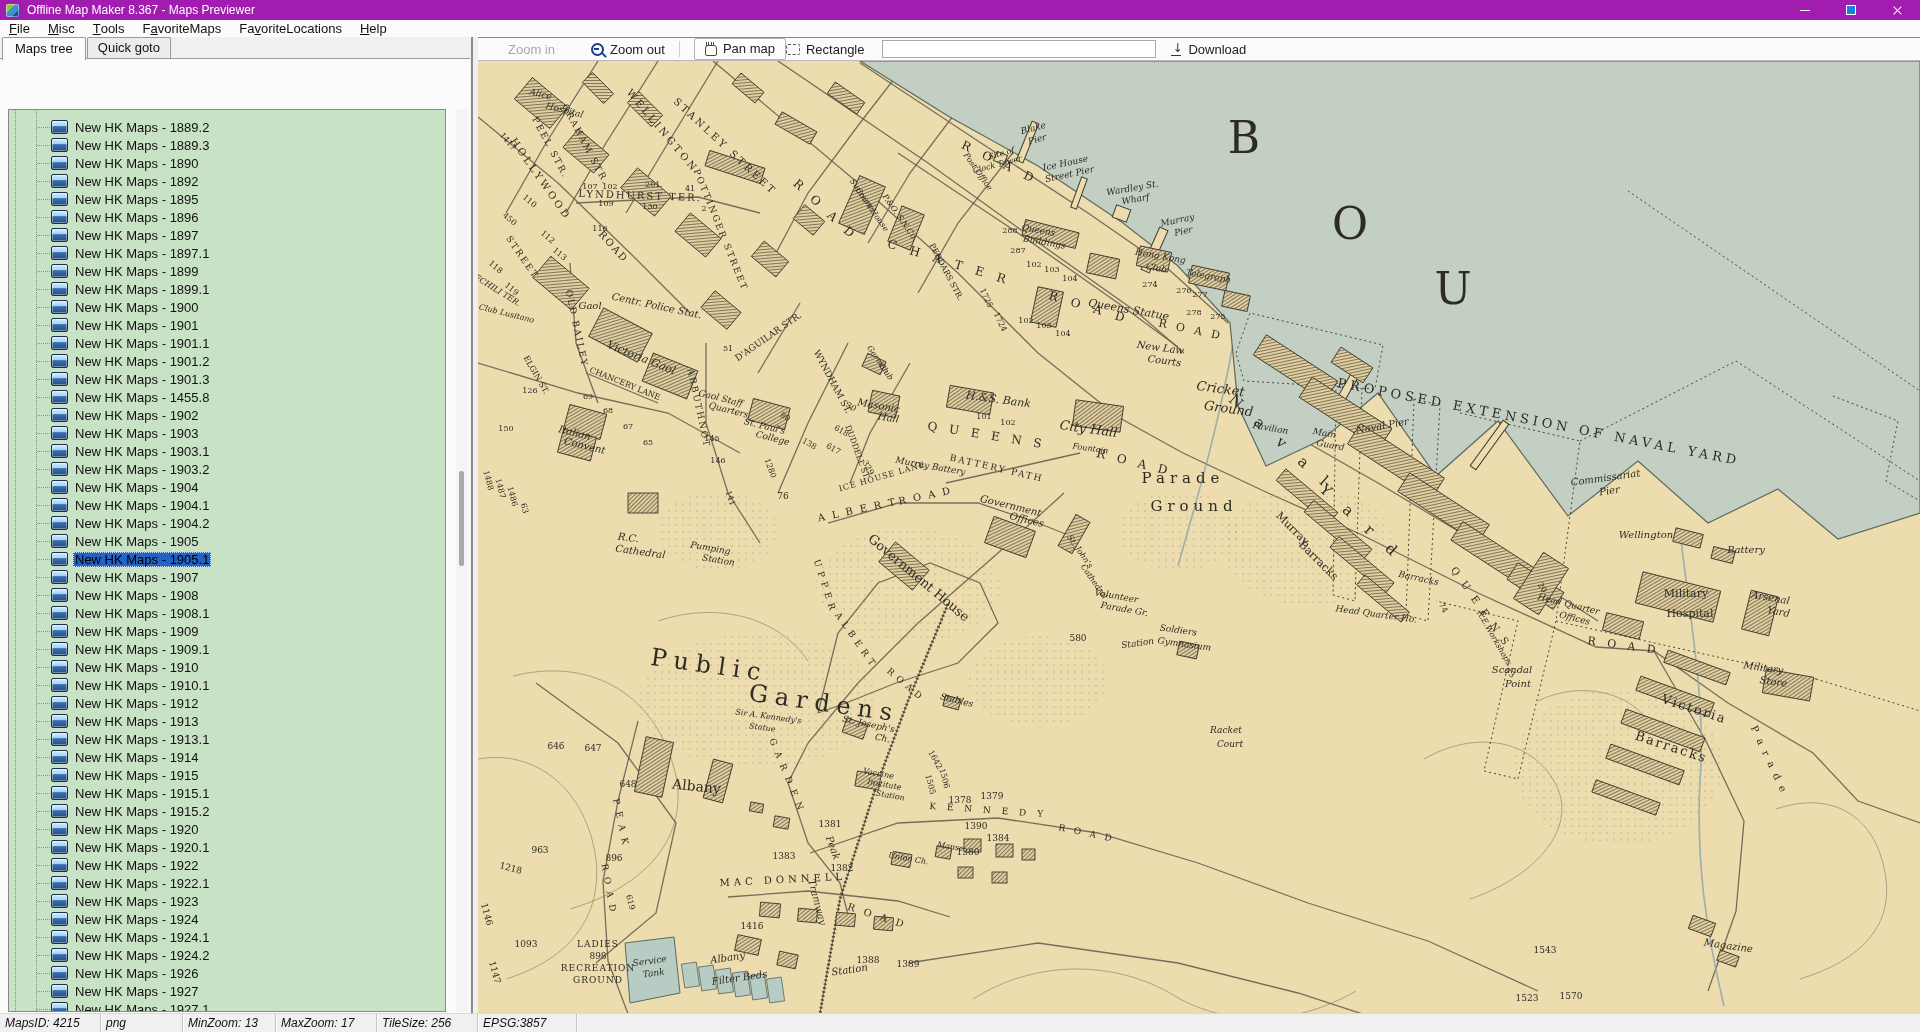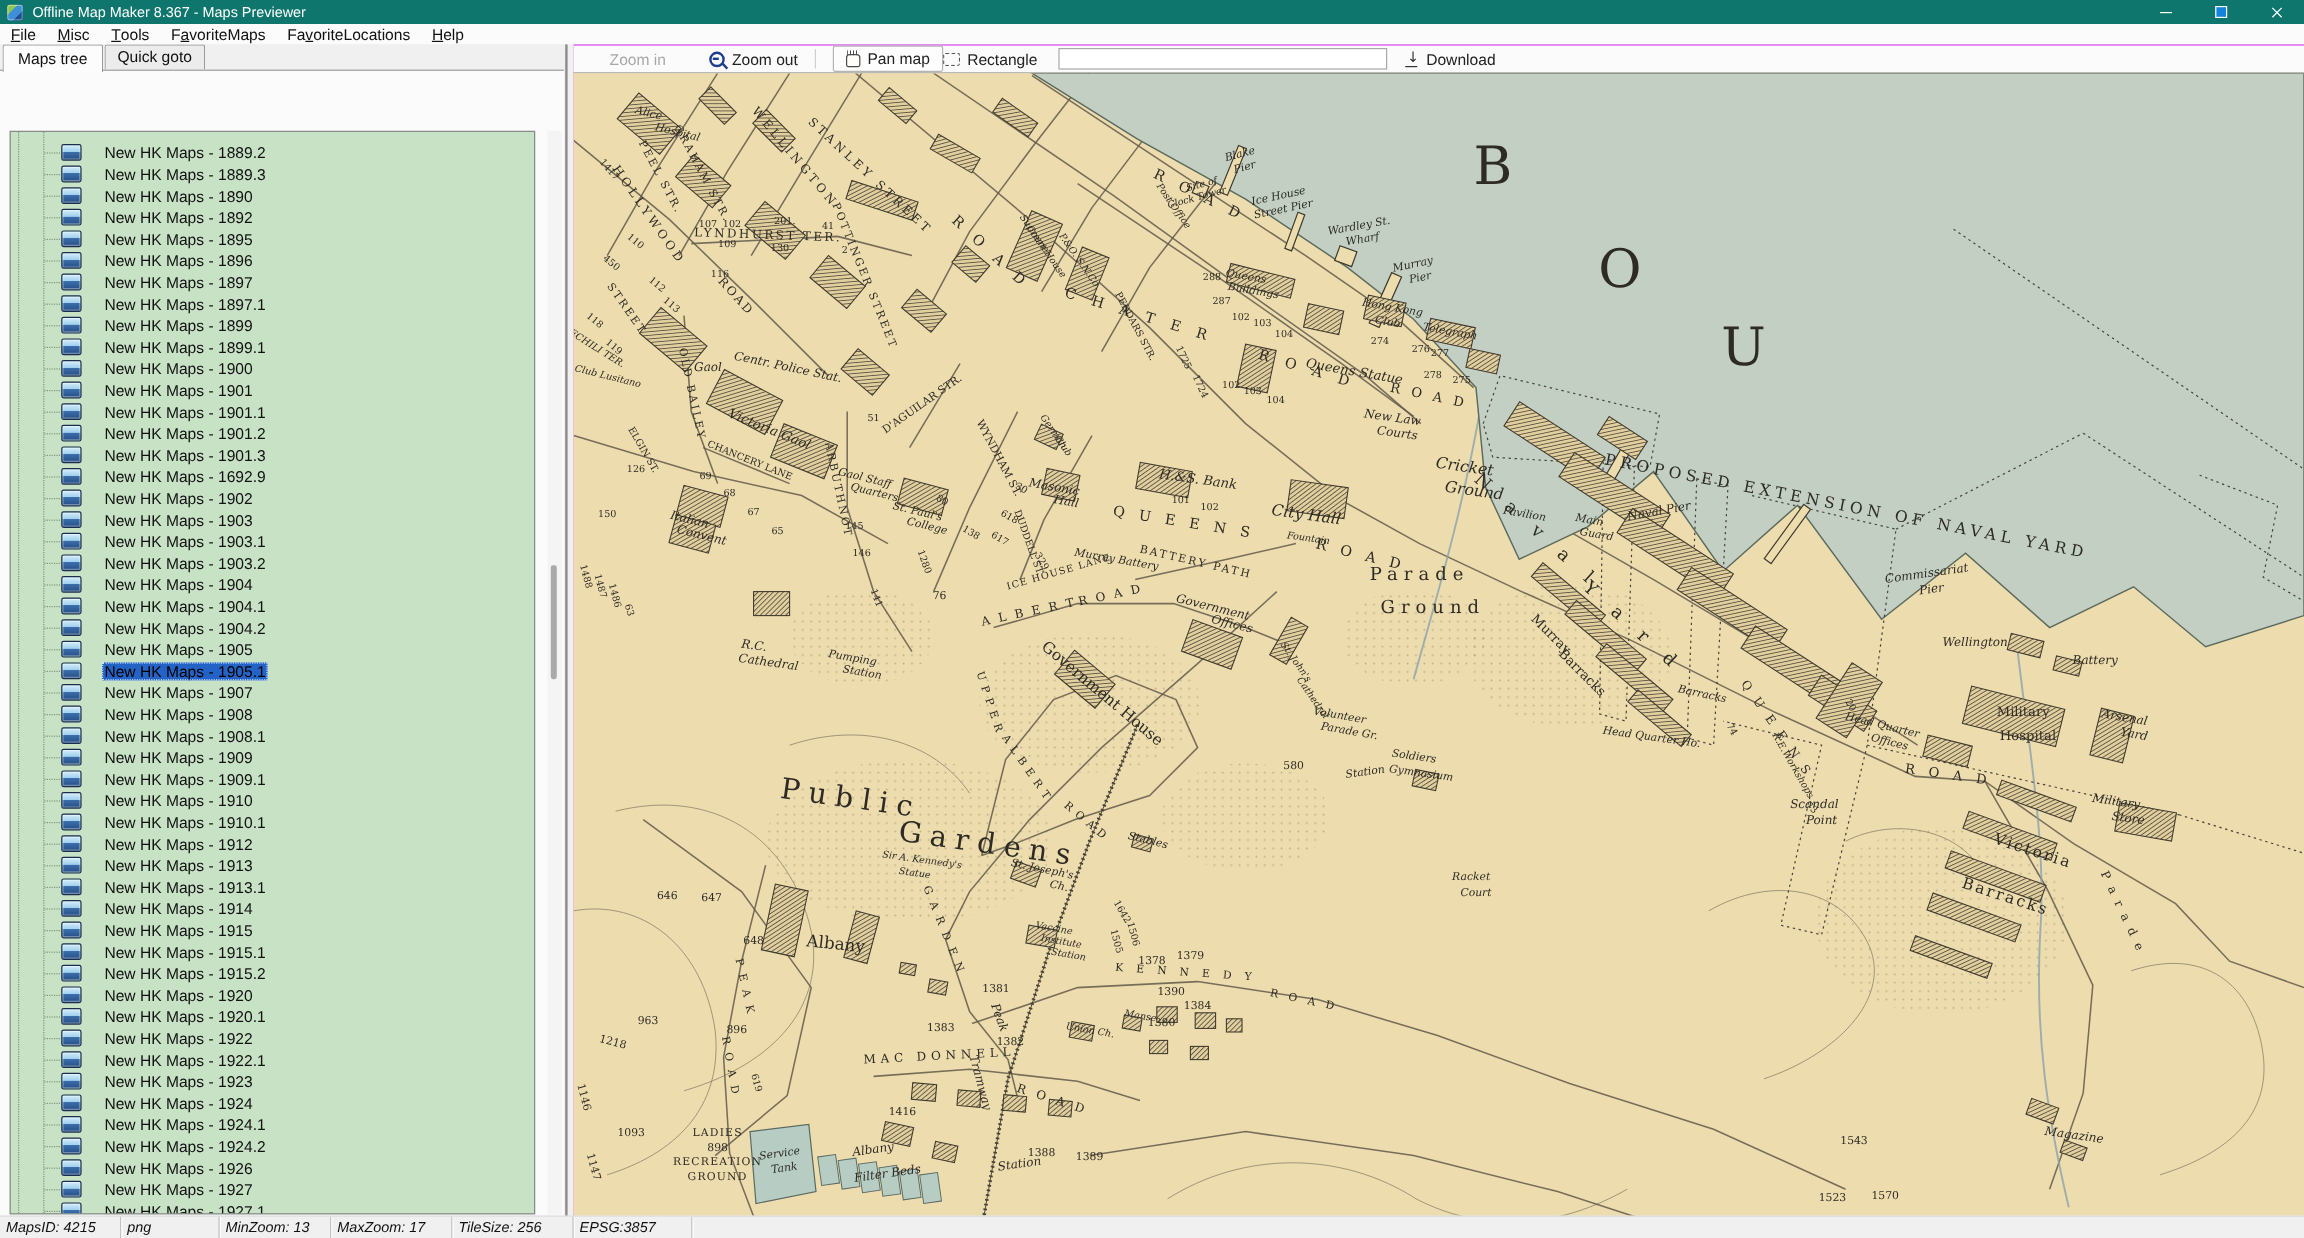--- a/index.html
+++ b/index.html
@@ -1,19 +1,19 @@
 <!DOCTYPE html>
 <html><head>
 <meta charset="utf-8">
 <style>
   html,body{margin:0;padding:0;background:#444;}
   #window{position:relative;width:1920px;height:1032px;background:#f0f0f0;overflow:hidden;
           font-family:"Liberation Sans",sans-serif;font-size:13px;color:#111;}
   
-  .titlebar{position:absolute;left:0;top:0;right:0;height:20px;background:#0f766e;display:flex;align-items:center;}
+  .titlebar{position:absolute;left:0;top:0;right:0;height:20px;background:#a21caf;display:flex;align-items:center;}
   .appicon{width:13px;height:13px;margin:0 8px 0 6px;border-radius:2px;flex:none;
            background:linear-gradient(135deg,#8cc653 0 35%,#3f8fd6 35% 70%,#1c4f93 70%);box-shadow:inset 0 0 0 1px rgba(255,255,255,.4);}
   .title-text{color:#fff;font-size:12px;}
   .win-controls{margin-left:auto;display:flex;height:100%;}
   .win-btn{width:46px;height:100%;display:flex;align-items:center;justify-content:center;position:relative;}
   .ic-min{width:10px;height:1px;background:#fff;}
   .ic-restore{width:8px;height:8px;border:1px solid #fff;position:relative;background:#1583d9;}
   .ic-restore::before{content:'';position:absolute;left:2px;top:-3px;width:8px;height:8px;border:1px solid #fff;z-index:-1;}
   .ic-close{width:11px;height:11px;position:relative;}
   .ic-close::before,.ic-close::after{content:'';position:absolute;left:5px;top:0;width:1px;height:11px;background:#fff;}
@@ -35,21 +35,21 @@
   .combo-btn{width:17px;height:100%;border-left:1px solid #9a9a9a;background:#e9e9e9;display:flex;align-items:center;justify-content:center;}
   .combo-btn::after{content:'';border:4px solid transparent;border-top:5px solid #333;margin-top:5px;}
   .search-input{position:absolute;left:186px;top:0;width:222px;height:24px;border:1px solid #8a8a8a;box-sizing:border-box;padding:0 4px;font-size:13px;background:#fff;}
   .search-btn{position:absolute;right:2px;top:0;width:33px;height:25px;border:1px solid #9a9a9a;background:#f3f3f3;display:flex;align-items:center;justify-content:center;}
   .mag{position:relative;width:9px;height:9px;border:2px solid #3a6fb5;border-radius:50%;background:#cfe3f7;}
   .mag::after{content:'';position:absolute;width:6px;height:2px;background:#3a6fb5;transform:rotate(45deg);right:-5px;bottom:-2px;}
   
   .tree{position:absolute;left:8px;top:50px;width:438px;bottom:2px;border:1px solid #8a8a8a;background:#c8e2c6;overflow:hidden;box-sizing:border-box;}
   .guide{position:absolute;top:0;bottom:0;border-left:1px dotted #7f957f;}
   .tree-rows{position:absolute;left:0;top:8px;right:0;}
-  .trow{height:18px;display:flex;align-items:center;padding-left:42px;position:relative;font-size:13px;white-space:nowrap;gap:12px;}
+  .trow{height:18px;display:flex;align-items:center;padding-left:42px;position:relative;font-size:13px;white-space:nowrap;}
   .trow::before{content:'';position:absolute;left:28px;top:9px;width:13px;border-top:1px dotted #7f957f;}
   .ticon{width:15px;height:12px;border:1px solid #1b2e4f;border-radius:2px;flex:none;margin-right:5px;
          background:linear-gradient(180deg,#d3ecfb 0%,#9fd0ef 45%,#3c6fae 46%,#274f86 100%);box-shadow:inset 0 0 0 1px rgba(255,255,255,.35);}
   .tlbl{padding:0 2px;line-height:15px;}
   .tlbl.sel{background:#2363c6;color:#000000;outline:1px dotted #cfe0ff;outline-offset:-1px;}
   .vscroll{position:absolute;right:2px;top:50px;width:12px;bottom:2px;background:#f4f4f4;}
   .vthumb{position:absolute;left:3px;width:5px;background:#a9a9a9;border-radius:2px;}
   .splitter{position:absolute;left:470px;top:0;width:8px;bottom:0;background:#f0f0f0;}
   .splitter::before{content:'';position:absolute;left:1px;top:0;bottom:0;width:2px;background:#8c8c8c;}
   
@@ -176,21 +176,21 @@
               <div class="trow">
                 <span class="ticon"></span>
                 <span class="tlbl">New HK Maps - 1901.2</span>
               </div>
               <div class="trow">
                 <span class="ticon"></span>
                 <span class="tlbl">New HK Maps - 1901.3</span>
               </div>
               <div class="trow">
                 <span class="ticon"></span>
-                <span class="tlbl">New HK Maps - 1692.9</span>
+                <span class="tlbl">New HK Maps - 1455.8</span>
               </div>
               <div class="trow">
                 <span class="ticon"></span>
                 <span class="tlbl">New HK Maps - 1902</span>
               </div>
               <div class="trow">
                 <span class="ticon"></span>
                 <span class="tlbl">New HK Maps - 1903</span>
               </div>
               <div class="trow">

